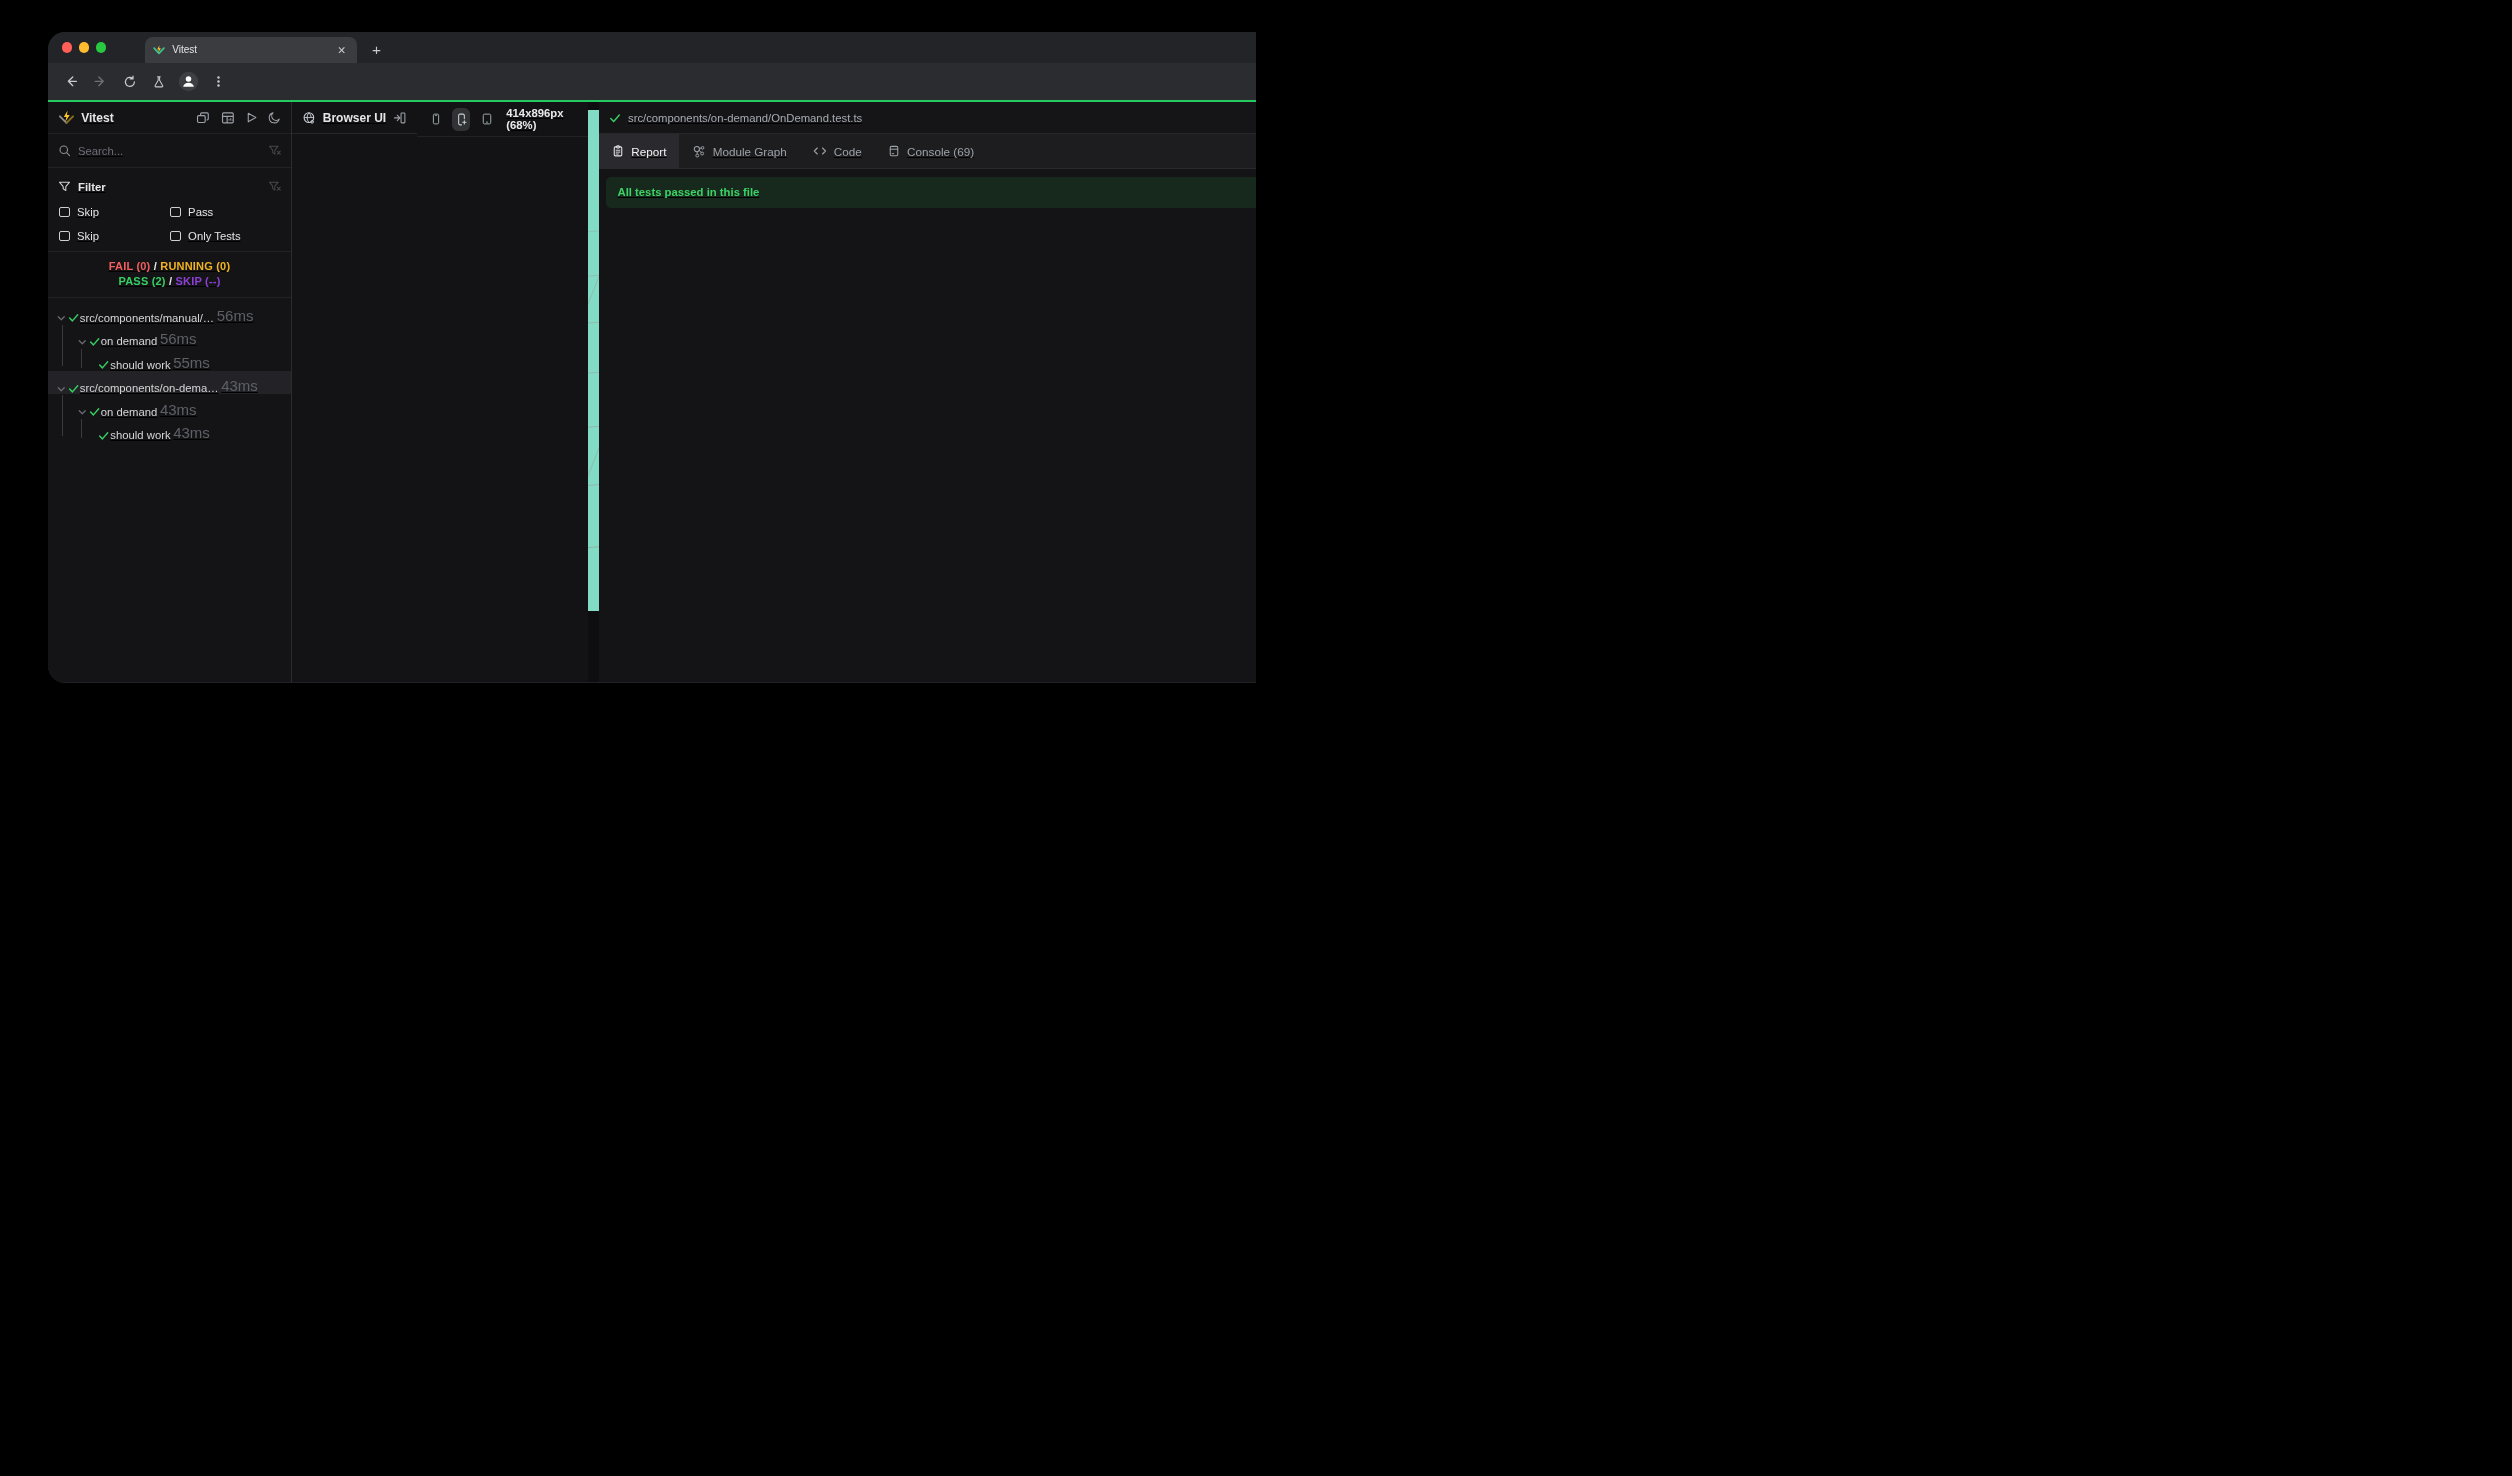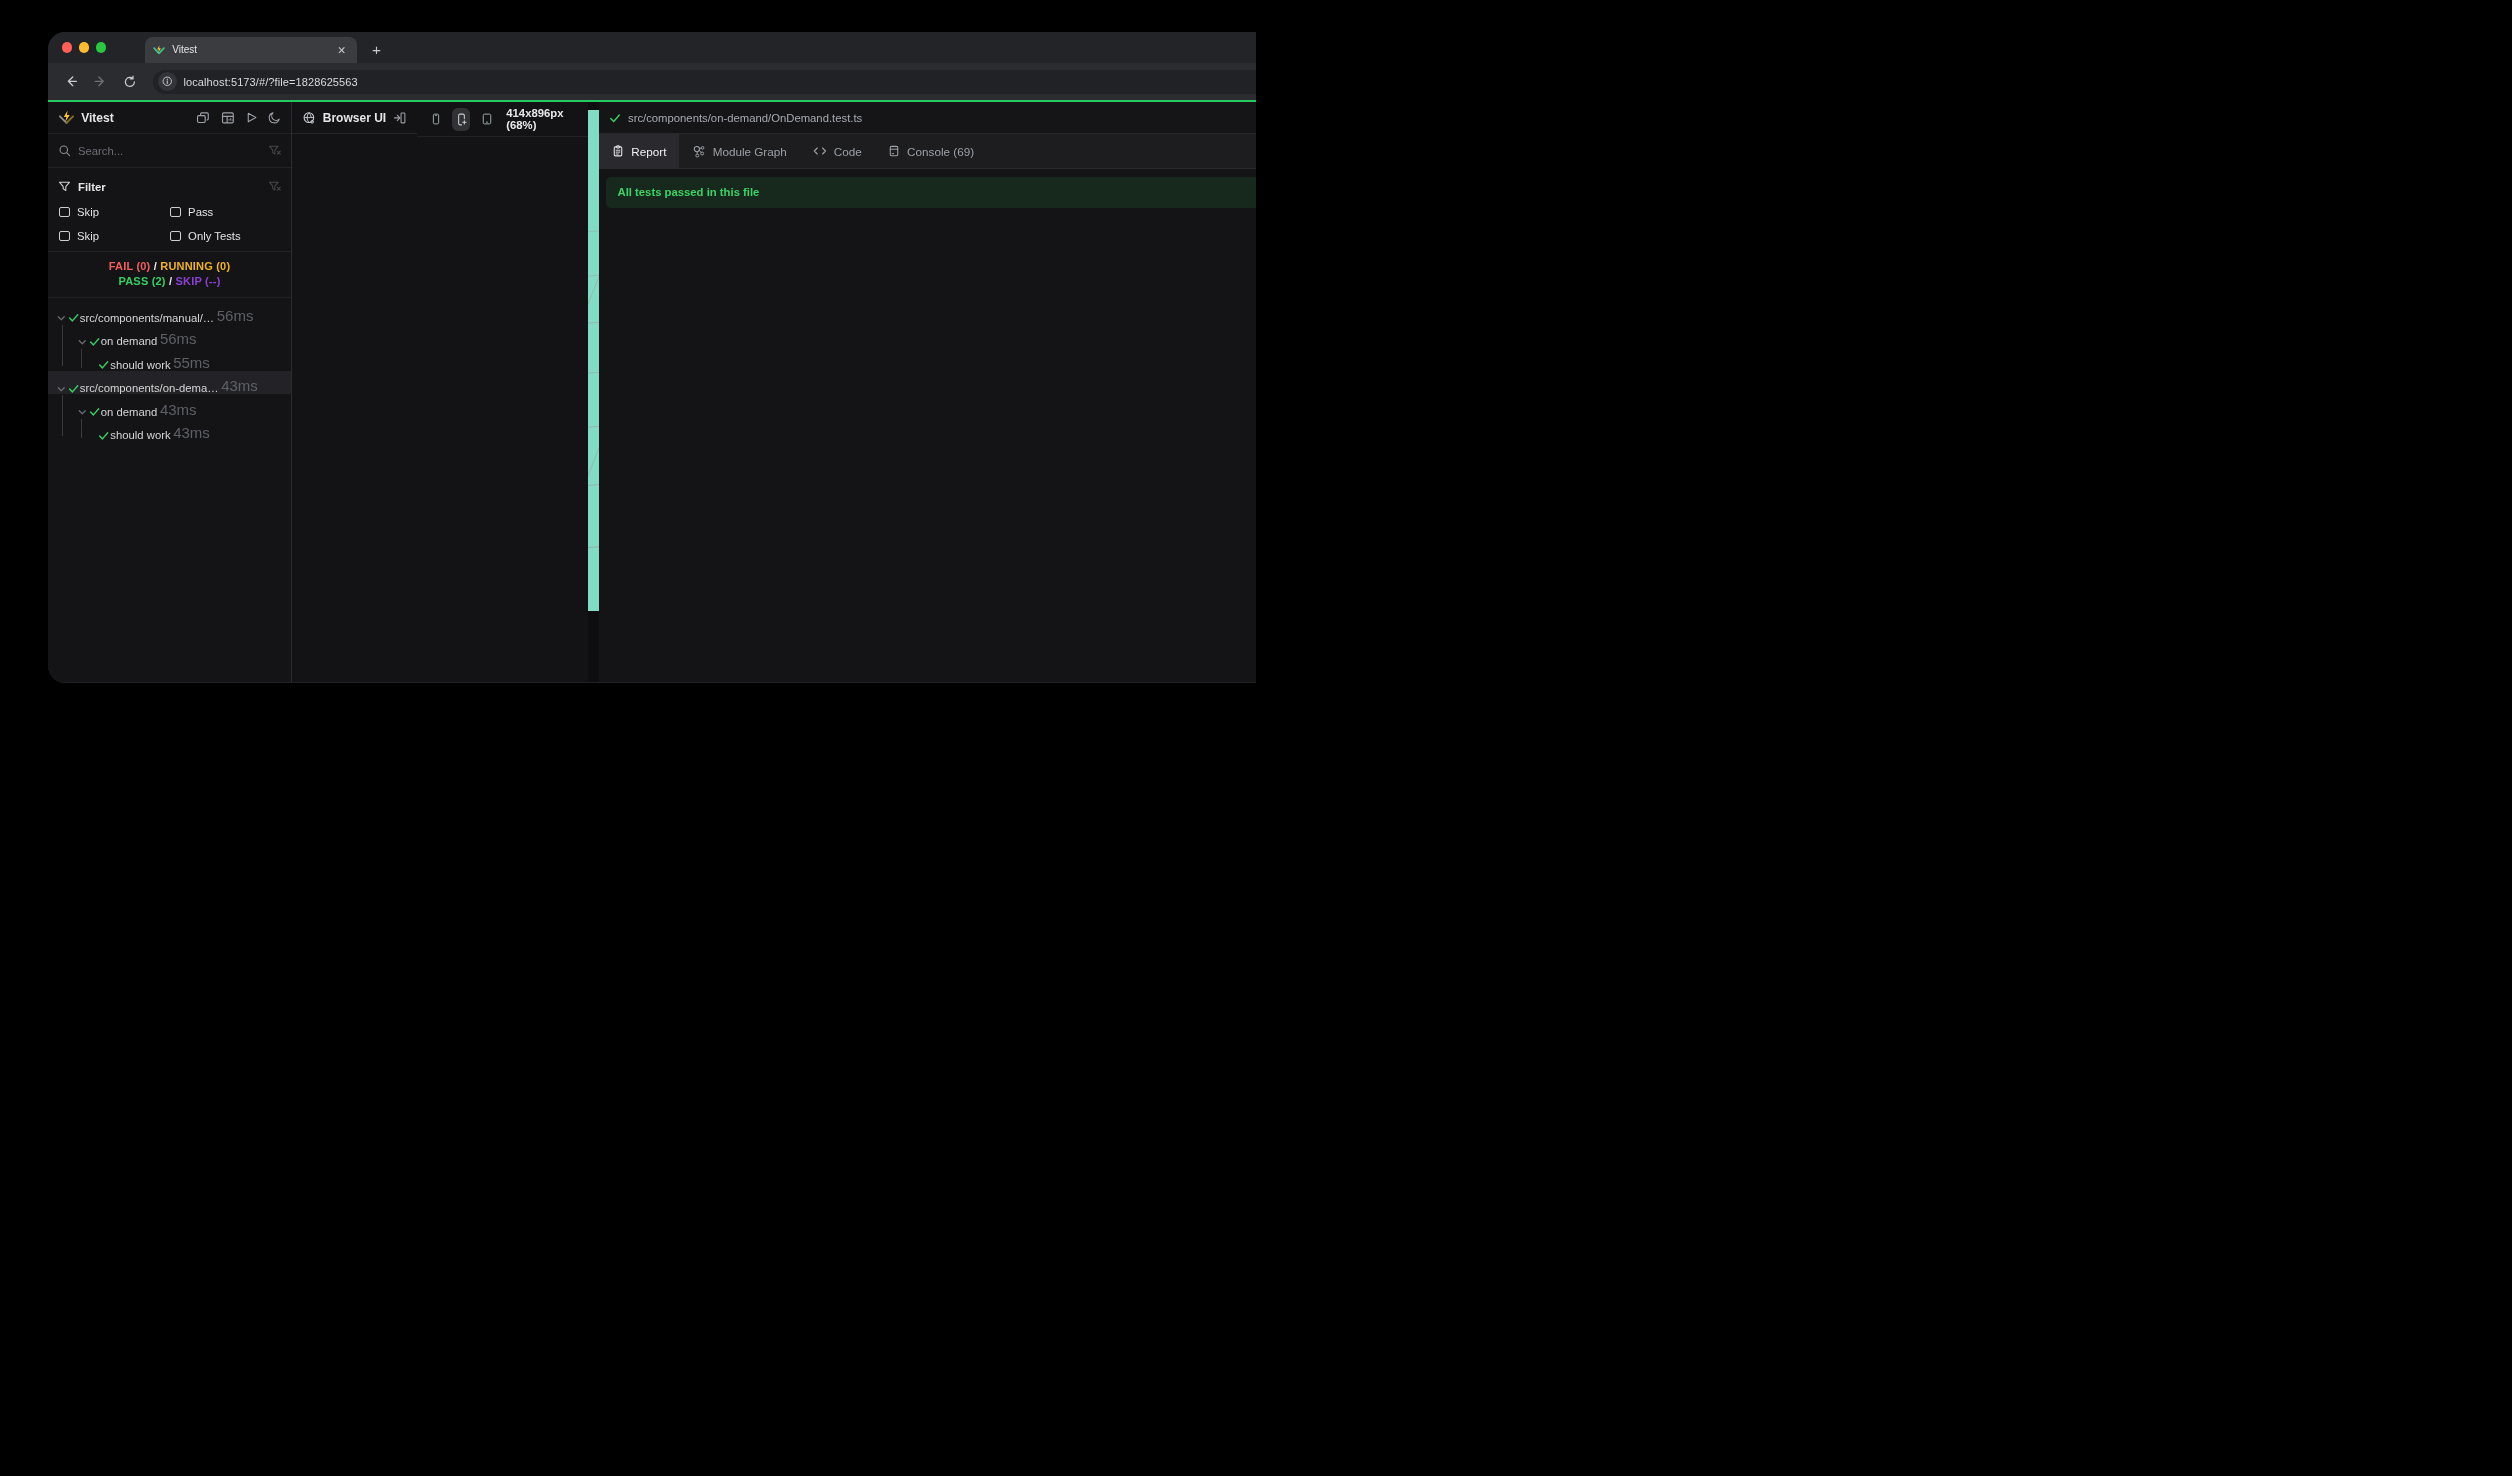--- a/index.html
+++ b/index.html
@@ -3,21 +3,21 @@
 <meta charset="utf-8">
 <style>
   :root{
     --accent:#24c95f; --mint:#82dbc4;
     --fail:#f45e5e; --running:#f2b41f; --pass:#36cf62; --skip:#8d3fd6;
     --banner-bg:#17291d; --banner-text:#3cd265;
   }
   *{margin:0;padding:0;box-sizing:border-box;}
   html,body{width:1256px;height:738px;background:#000;font-family:"Liberation Sans","DejaVu Sans",sans-serif;overflow:hidden;}
   .desktop{position:relative;width:1256px;height:738px;background:#000;}
-  .window{position:absolute;left:48px;top:32px;width:1396px;height:651px;border-radius:17px;overflow:hidden;background:#202124;box-shadow:0 14.6px 49px rgba(0,0,0,.7);}
+  .window{position:absolute;left:48px;top:32px;width:1396px;height:651px;border-radius:17px;overflow:hidden;background:#202124;box-shadow:0 14.6px 49px rgba(0,0,0,.7);text-decoration:underline;}
   
   .tabstrip{position:relative;height:31px;background:#232428;display:flex;align-items:center;}
   .traffic{display:flex;gap:6.5px;margin-left:13.8px;}
   .light{width:10.5px;height:10.5px;border-radius:50%;}
   .light.red{background:#ff5f57}.light.yellow{background:#febc2e}.light.green{background:#28c840}
   .tab{position:absolute;left:97px;top:4.9px;width:212px;height:26px;background:#3b3c40;border-radius:8px 8px 0 0;display:flex;align-items:center;padding:0 8px;}
   .tab-title{color:#e4e5e7;font-size:10px;margin-left:7.3px;flex:1;}
   .tab-close{color:#c7c8ca;font-size:10.5px;width:14.6px;height:14.6px;display:flex;align-items:center;justify-content:center;border-radius:3.2px;cursor:default;}
   .newtab{position:absolute;left:317px;top:6.5px;width:23px;height:23px;color:#c7c8ca;font-size:15.4px;display:flex;align-items:center;justify-content:center;}
   .win-chevron{position:absolute;right:10.5px;top:4px;width:23px;height:23px;border-radius:6.5px;background:#3a3b3f;display:flex;align-items:center;justify-content:center;color:#d6d7d9;}
@@ -117,34 +117,20 @@
     <span class="nav-ic dim">
           <svg width="14.6" height="14.6" viewBox="0 0 20 20">
             <path d="M8 4 L14 10 L8 16 M14 10 H3" fill="none" stroke="currentColor" stroke-width="1.8" stroke-linecap="round" stroke-linejoin="round"></path>
           </svg>
         </span>
     <span class="nav-ic">
           <svg width="13.8" height="13.8" viewBox="0 0 20 20">
             <path d="M16.5 10 a6.5 6.5 0 1 1 -2.0-4.7 M14.5 1.5 v4.2 h-4.2" fill="none" stroke="currentColor" stroke-width="1.8" stroke-linecap="round"></path>
           </svg>
         </span>
-    <div class="omnibox">
-      <span class="omni-info">
-            <svg width="10.5" height="10.5" viewBox="0 0 14 14">
-              <circle cx="7" cy="7" r="5.6" fill="none" stroke="currentColor" stroke-width="1.3"></circle>
-              <path d="M7 6.4 V10 M7 4 V4.6" stroke="currentColor" stroke-width="1.4" stroke-linecap="round"></path>
-            </svg>
-          </span>
-      <span class="url">localhost:5173/#/?file=1828625563</span>
-      <span class="nav-ic">
-            <svg width="13.8" height="13.8" viewBox="0 0 20 20">
-              <path d="M10 2.6 L12.2 7.3 L17.2 7.9 L13.5 11.3 L14.5 16.3 L10 13.8 L5.5 16.3 L6.5 11.3 L2.8 7.9 L7.8 7.3 Z" fill="none" stroke="currentColor" stroke-width="1.5" stroke-linejoin="round"></path>
-            </svg>
-          </span>
-    </div>
     <span class="nav-ic">
           <svg width="13.8" height="13.8" viewBox="0 0 20 20">
             <path d="M8 2.5 h4 M9 2.5 v5 L4.5 15.5 a1.2 1.2 0 0 0 1.1 1.7 h8.8 a1.2 1.2 0 0 0 1.1-1.7 L11 7.5 v-5" fill="none" stroke="currentColor" stroke-width="1.5" stroke-linecap="round" stroke-linejoin="round"></path>
           </svg>
         </span>
     <span class="nav-ic">
           <svg width="21" height="21" viewBox="0 0 26 26">
             <circle cx="13" cy="13" r="12" fill="#3c4043"></circle>
             <circle cx="13" cy="10" r="3.4" fill="#fff"></circle>
             <path d="M6.5 19.5 a6.5 5 0 0 1 13 0 Z" fill="#fff"></path>

